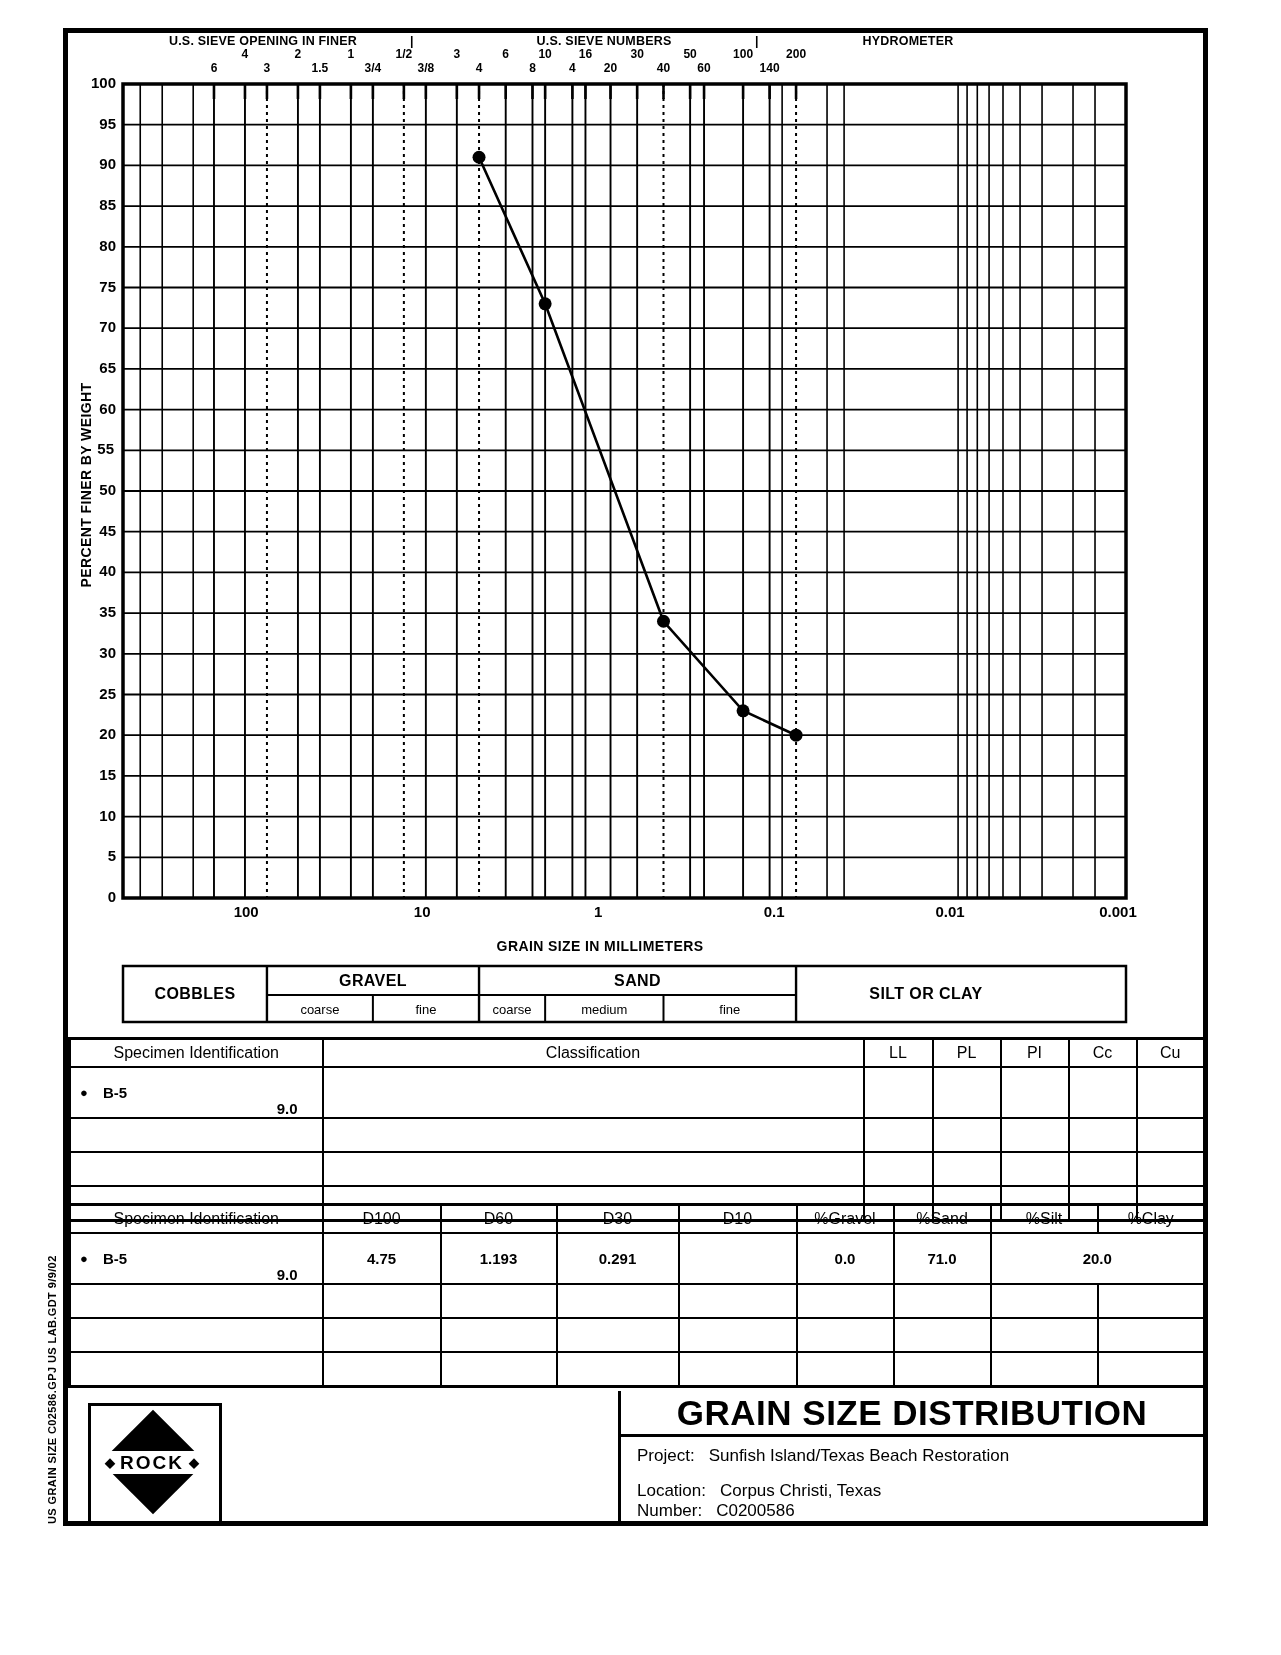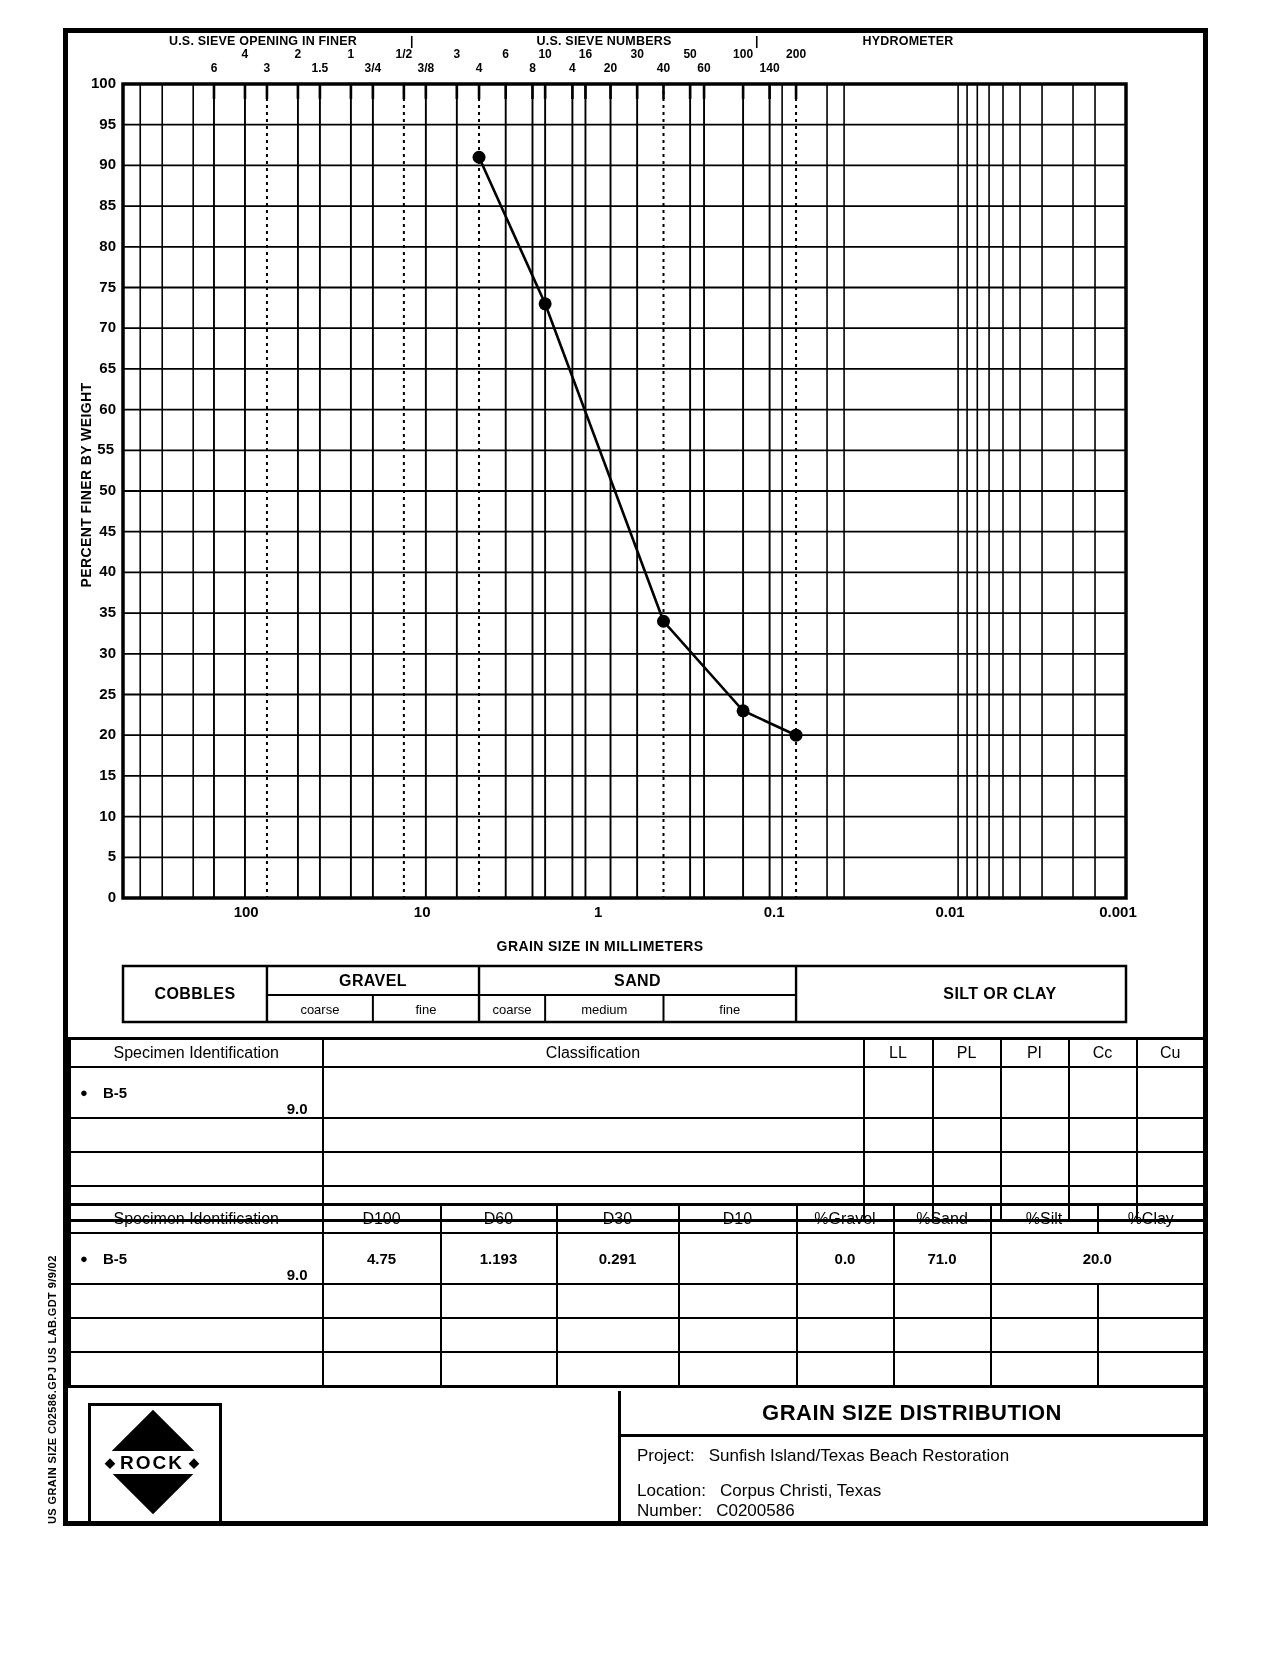--- a/index.html
+++ b/index.html
@@ -17,25 +17,25 @@
   .cls-sub{font-size:13px;font-weight:400;transform:translate(-50%,-50%);}
   .twrap{position:absolute;z-index:3;}
   table.dtable{border-collapse:collapse;table-layout:fixed;background:transparent;}
   table.dtable{border:3px solid #000;}
   table.dtable td,table.dtable th{border:2px solid #000;padding:0;overflow:hidden;}
   table.dtable thead th{font-size:16px;font-weight:400;text-align:center;height:26px;}
   table.dtable tbody td{height:30px;font-size:15px;font-weight:700;text-align:center;}
   .speccell{display:flex;align-items:center;height:100%;}
   .speccell .bullet{width:26px;text-align:center;font-size:13px;}
   .speccell .sname{padding-left:6px;}
-  .speccell .sdepth{margin-left:auto;padding-right:14px;margin-top:32px;}
+  .speccell .sdepth{margin-left:auto;padding-right:24px;margin-top:32px;}
   #footer{position:absolute;left:68px;top:1391px;width:1135px;height:130px;z-index:3;}
   #footer-right{position:absolute;left:550px;top:0;width:582px;height:130px;border-left:3px solid #000;}
   #footer-title{height:43px;border-bottom:3px solid #000;display:flex;align-items:center;justify-content:center;
-    font-size:22px;font-weight:700;letter-spacing:.5px;}
+    font-size:35px;font-weight:700;letter-spacing:.5px;}
   .ffield{position:absolute;left:16px;font-size:17px;}
   .ffield .flabel{margin-right:14px;}
   #logo-box{position:absolute;left:20px;top:12px;width:128px;height:116px;border:3px solid #000;}
   #logo-diamond{position:absolute;left:25px;top:19px;width:74px;height:74px;background:#000;transform:rotate(45deg);}
   #logo-stripe{position:absolute;left:1px;top:45px;width:120px;height:23px;background:#fff;display:flex;
     align-items:center;justify-content:center;gap:5px;font-weight:700;font-size:19px;letter-spacing:2px;}
   #logo-stripe .mini-d{font-size:13px;letter-spacing:0;}
   #company-lines{position:absolute;left:160px;top:14px;font-size:13.5px;line-height:19px;}
   #margin-note{position:absolute;left:46px;top:1524px;transform:rotate(-90deg);transform-origin:0 0;
     font-size:11px;font-weight:700;letter-spacing:.4px;white-space:nowrap;z-index:3;}
@@ -417,14 +417,14 @@
     <div class="txt xtick" style="left: 950.035px; top: 903px;">0.01</div>
     <div class="txt xtick" style="left: 1118px; top: 903px;">0.001</div>
     <div class="txt cls-group" style="left: 194.974px; top: 994px;">COBBLES</div>
     <div class="txt cls-group" style="left: 372.991px; top: 980.5px;">GRAVEL</div>
     <div class="txt cls-sub" style="left: 319.92px; top: 1008.5px;">coarse</div>
     <div class="txt cls-sub" style="left: 425.961px; top: 1008.5px;">fine</div>
     <div class="txt cls-group" style="left: 637.544px; top: 980.5px;">SAND</div>
     <div class="txt cls-sub" style="left: 512.084px; top: 1008.5px;">coarse</div>
     <div class="txt cls-sub" style="left: 604.316px; top: 1008.5px;">medium</div>
     <div class="txt cls-sub" style="left: 729.776px; top: 1008.5px;">fine</div>
-    <div class="txt cls-group" style="left: 1000px; top: 994px;">SILT OR CLAY</div>
+    <div class="txt cls-group" style="left: 926px; top: 994px;">SILT OR CLAY</div>
   </div>
 
 </body></html>

